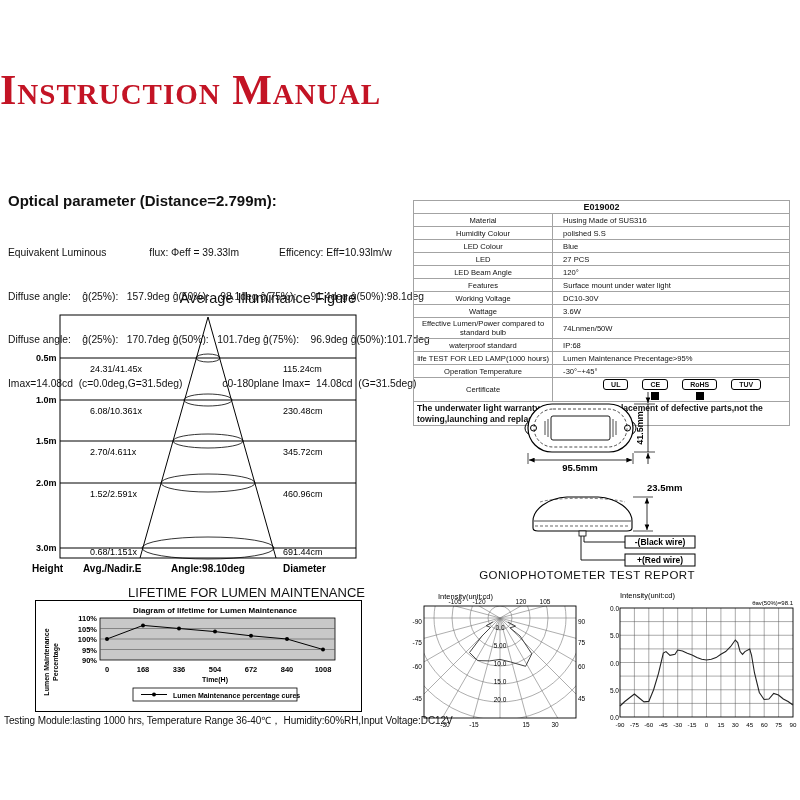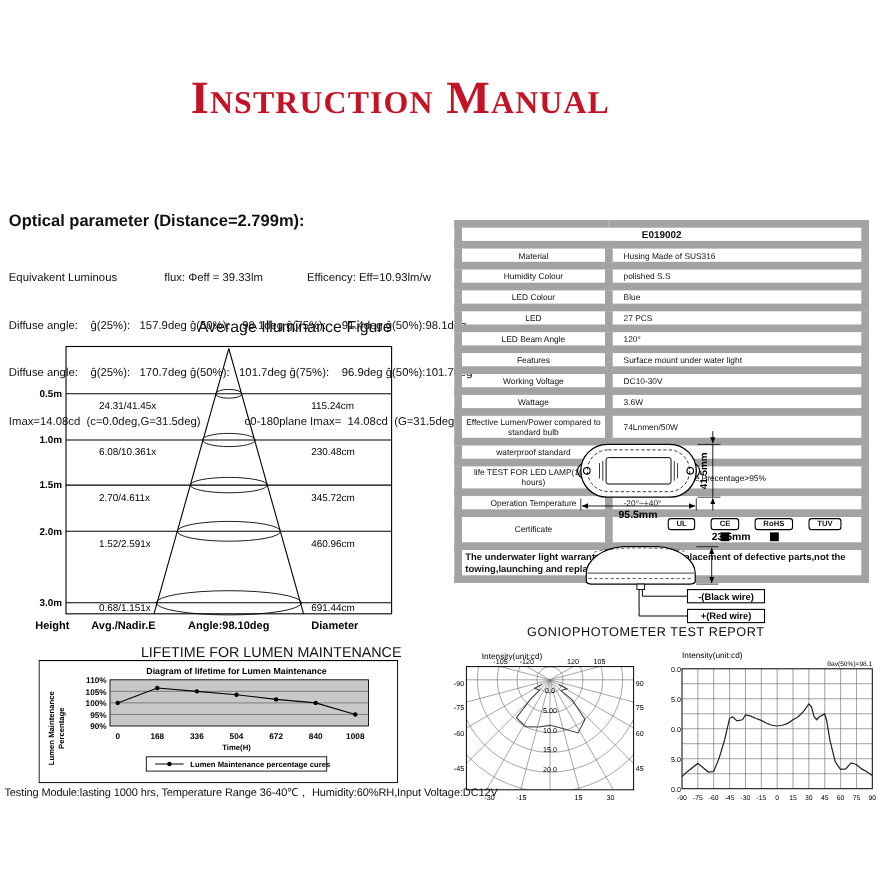--- a/index.html
+++ b/index.html
@@ -1,32 +1,32 @@
 <!DOCTYPE html>
 <html><head>
 <meta charset="utf-8">
 <style>
   html,body{margin:0;padding:0;background:#fff;}
   .page{position:relative;width:800px;height:800px;background:#fff;overflow:hidden;
         font-family:"Liberation Sans",sans-serif;color:#111;}
   .abs{position:absolute;}
-  .main-title{top:66px;left:0;width:728px;text-align:center;
+  .main-title{top:66px;left:0;width:728px;
       font-family:"Liberation Serif",serif;font-weight:bold;font-variant:small-caps;
       font-size:42px;letter-spacing:1px;}
   .optical-heading{left:8px;top:192px;font-size:15px;font-weight:bold;text-align:right;}
   .optical-lines{left:8px;top:217px;font-size:10.3px;line-height:14.5px;white-space:pre;}
   .section-title{font-weight:normal;text-align:right;}
   .illum-title{left:60px;top:290px;width:296px;font-size:14.5px;}
   .lumen-title{left:30px;top:585px;width:335px;font-size:13px;}
   .gonio-title{left:405px;top:569px;width:290px;font-size:11.5px;letter-spacing:.5px;}
   .testing-note{left:4px;top:713px;font-size:10px;font-weight:normal;letter-spacing:-0.1px;text-align:center;}
   
   table.spec{position:absolute;left:413px;top:200px;width:377px;border-collapse:collapse;
       font-size:7.6px;}
-  table.spec td{border:7px solid #a3a3a3;padding:1px 3px;height:10px;}
+  table.spec td{border:1px solid #a3a3a3;padding:1px 3px;height:10px;}
   table.spec td.lbl{width:37%;text-align:center;}
   table.spec td.val{text-align:left;padding-left:10px;margin-top:11px;}
   td.model{text-align:center;font-weight:bold;font-size:9px;height:12px;}
   td.warranty{font-weight:bold;font-size:8.6px;padding:2px 4px;height:auto;line-height:10.5px;}
   .cert-wrap{display:flex;gap:14px;justify-content:flex-start;padding-left:40px;}
   .cert-col{display:flex;flex-direction:column;align-items:center;gap:2px;}
   .cert-box{border:1px solid #000;border-radius:3px;padding:1px 7px;font-size:7px;font-weight:bold;}
   .cert-check{width:8px;height:8px;background:#000;}
   .cert-check.off{visibility:hidden;}
   svg text{font-family:"Liberation Sans",sans-serif;fill:#000;}
@@ -132,21 +132,21 @@
     <tr>
           <td class="lbl">waterproof standard</td>
           <td class="val">IP:68</td>
         </tr>
     <tr>
           <td class="lbl">life TEST FOR LED LAMP(1000 hours)</td>
           <td class="val">Lumen Maintenance Precentage&gt;95%</td>
         </tr>
     <tr>
           <td class="lbl">Operation Temperature</td>
-          <td class="val">-20°~+40°</td>
+          <td class="val">-30°~+45°</td>
         </tr>
     <tr>
       <td class="lbl">Certificate</td>
       <td class="val">
         <div class="cert-wrap">
           <div class="cert-col">
                 <span class="cert-box">UL</span>
                 <span class="cert-check off"></span>
               </div>
           <div class="cert-col">

